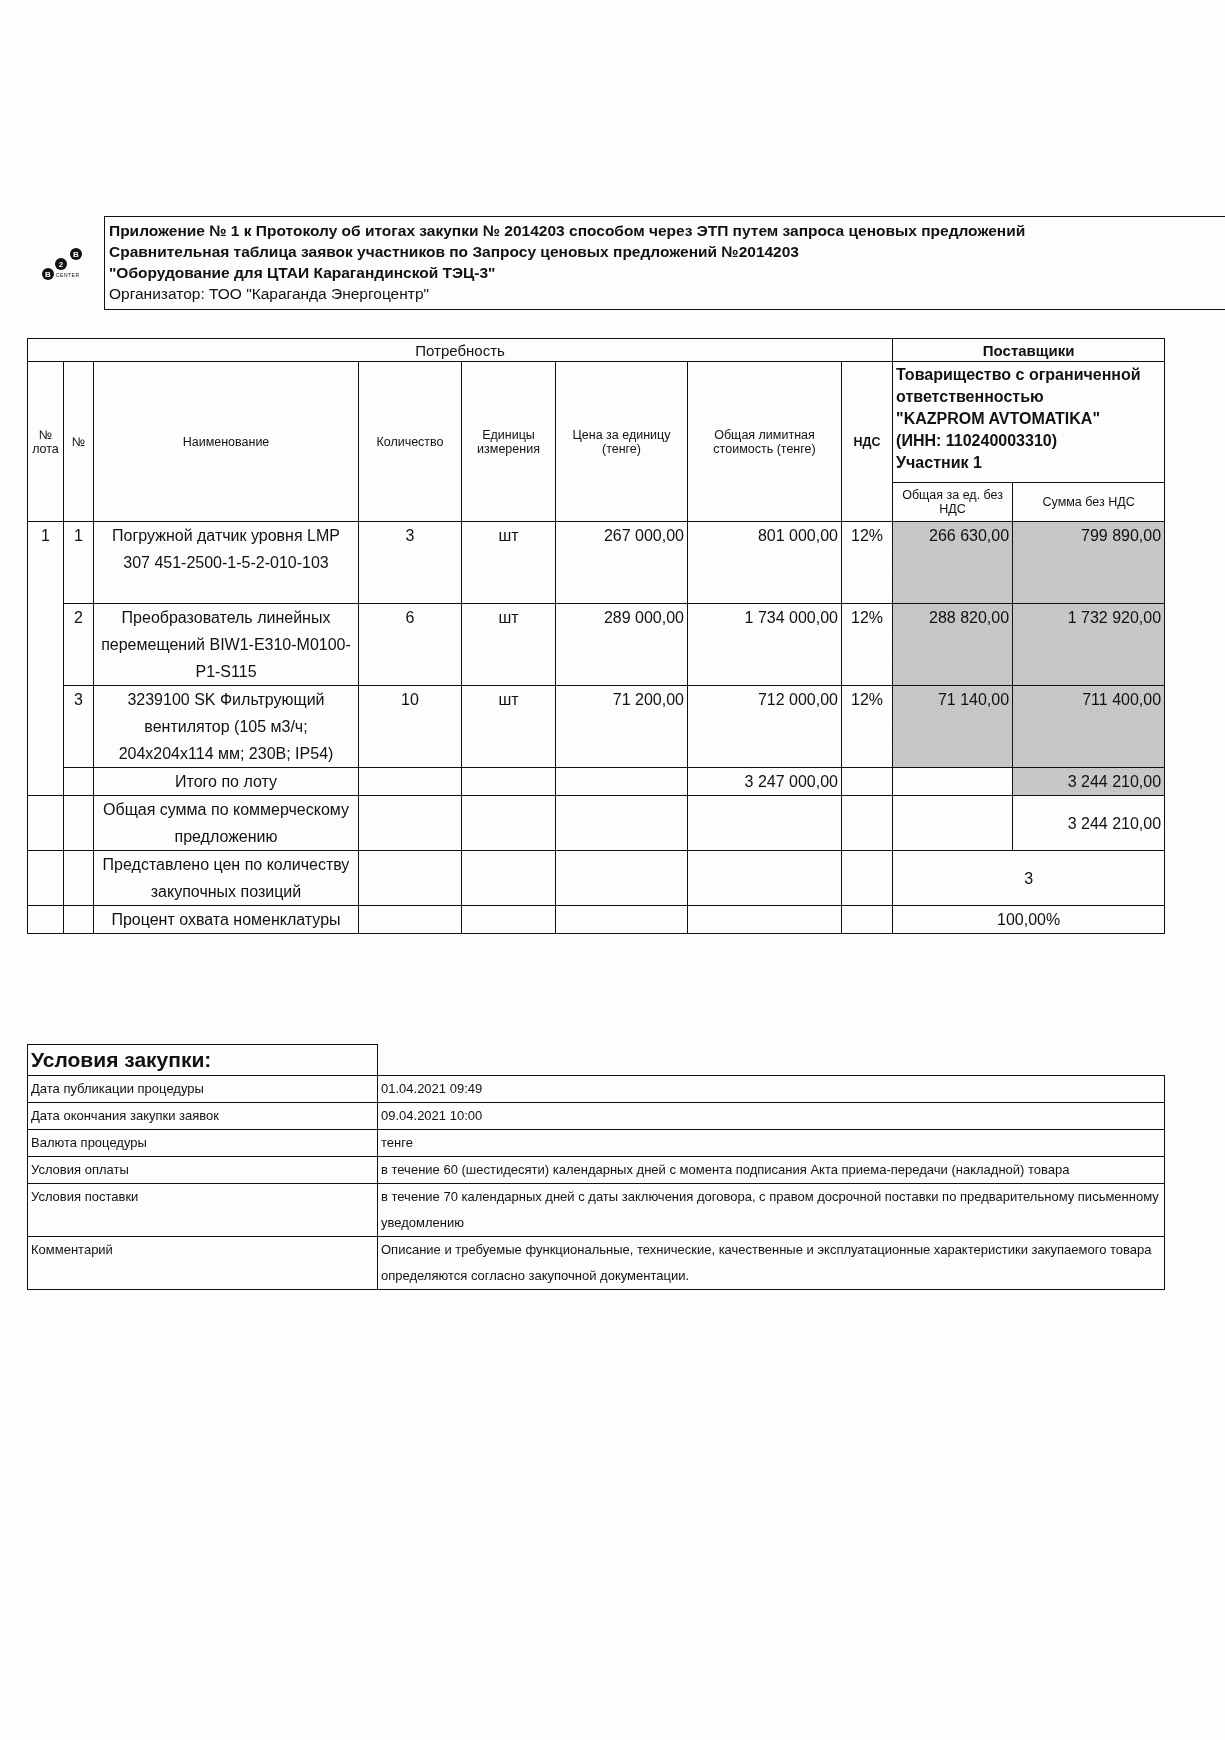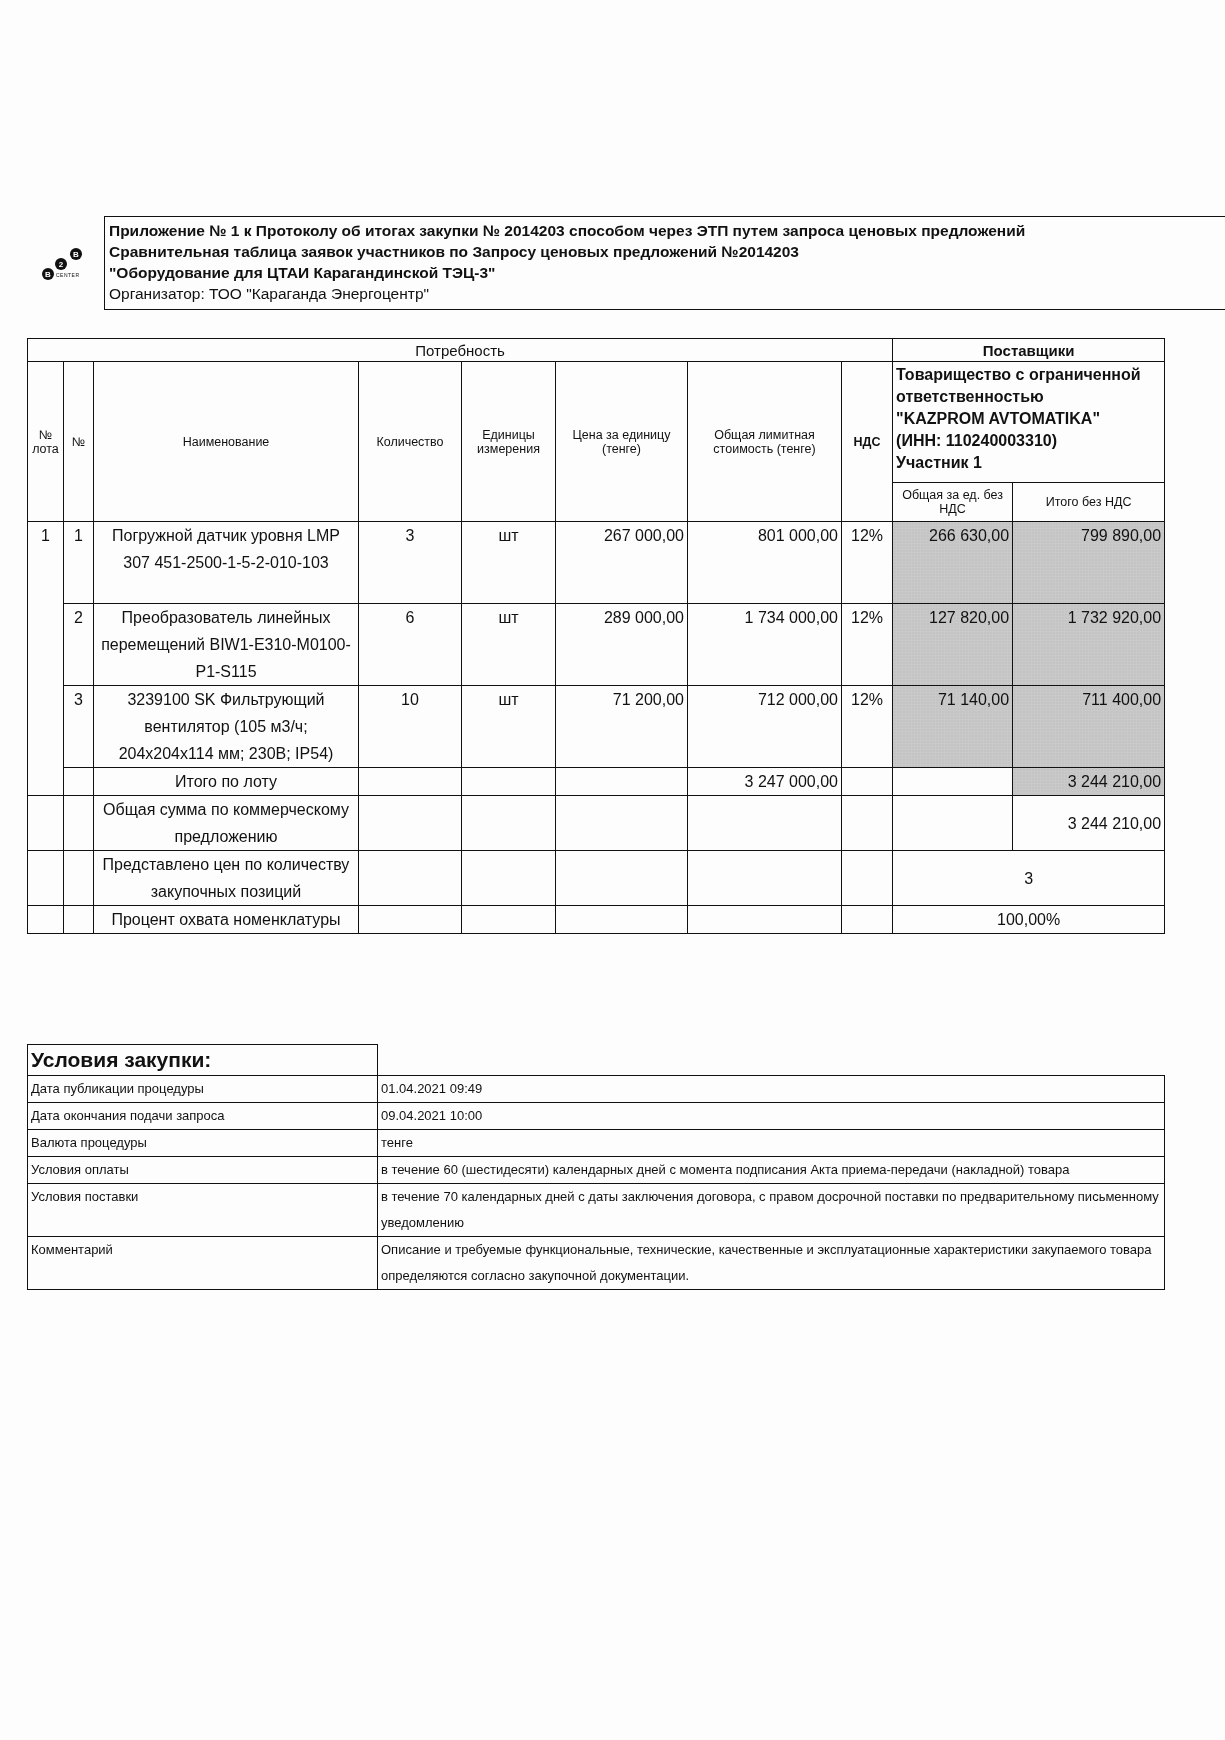--- a/index.html
+++ b/index.html
@@ -89,21 +89,21 @@
       <td rowspan="2" class="hdr" style="font-weight:bold">НДС</td>
       <td colspan="2" class="supplier" style="height:118px">
         <div>Товарищество с ограниченной ответственностью</div>
         <div>"KAZPROM AVTOMATIKA"</div>
         <div>(ИНН: 110240003310)</div>
         <div>Участник 1</div>
       </td>
     </tr>
     <tr>
       <td class="subhdr">Общая за ед. без НДС</td>
-      <td class="subhdr">Итого без НДС</td>
+      <td class="subhdr">Сумма без НДС</td>
     </tr>
 
     <tr>
       <td rowspan="4" class="cell c">1</td>
       <td class="cell c" style="height:81px">1</td>
       <td class="cell name">Погружной датчик уровня LMP 307 451-2500-1-5-2-010-103</td>
       <td class="cell c">3</td>
       <td class="cell c">шт</td>
       <td class="cell r">267 000,00</td>
       <td class="cell r">801 000,00</td>
@@ -112,21 +112,21 @@
       <td class="cell r shaded">799 890,00</td>
     </tr>
     <tr>
       <td class="cell c" style="height:81px">2</td>
       <td class="cell name">Преобразователь линейных перемещений BIW1-E310-M0100-P1-S115</td>
       <td class="cell c">6</td>
       <td class="cell c">шт</td>
       <td class="cell r">289 000,00</td>
       <td class="cell r">1 734 000,00</td>
       <td class="cell c">12%</td>
-      <td class="cell r shaded">127 820,00</td>
+      <td class="cell r shaded">288 820,00</td>
       <td class="cell r shaded">1 732 920,00</td>
     </tr>
     <tr>
       <td class="cell c" style="height:81px">3</td>
       <td class="cell name">3239100 SK Фильтрующий вентилятор (105 м3/ч; 204x204x114 мм; 230В; IP54)</td>
       <td class="cell c">10</td>
       <td class="cell c">шт</td>
       <td class="cell r">71 200,00</td>
       <td class="cell r">712 000,00</td>
       <td class="cell c">12%</td>
@@ -190,21 +190,21 @@
     <tbody>
         <tr>
       <td class="cond-title">Условия закупки:</td>
       <td class="blank-top"></td>
     </tr>
     <tr>
       <td>Дата публикации процедуры</td>
       <td>01.04.2021 09:49</td>
     </tr>
     <tr>
-      <td>Дата окончания подачи запроса</td>
+      <td>Дата окончания закупки заявок</td>
       <td>09.04.2021 10:00</td>
     </tr>
     <tr>
       <td>Валюта процедуры</td>
       <td>тенге</td>
     </tr>
     <tr>
       <td>Условия оплаты</td>
       <td>в течение 60 (шестидесяти) календарных дней с момента подписания Акта приема-передачи (накладной) товара</td>
     </tr>

